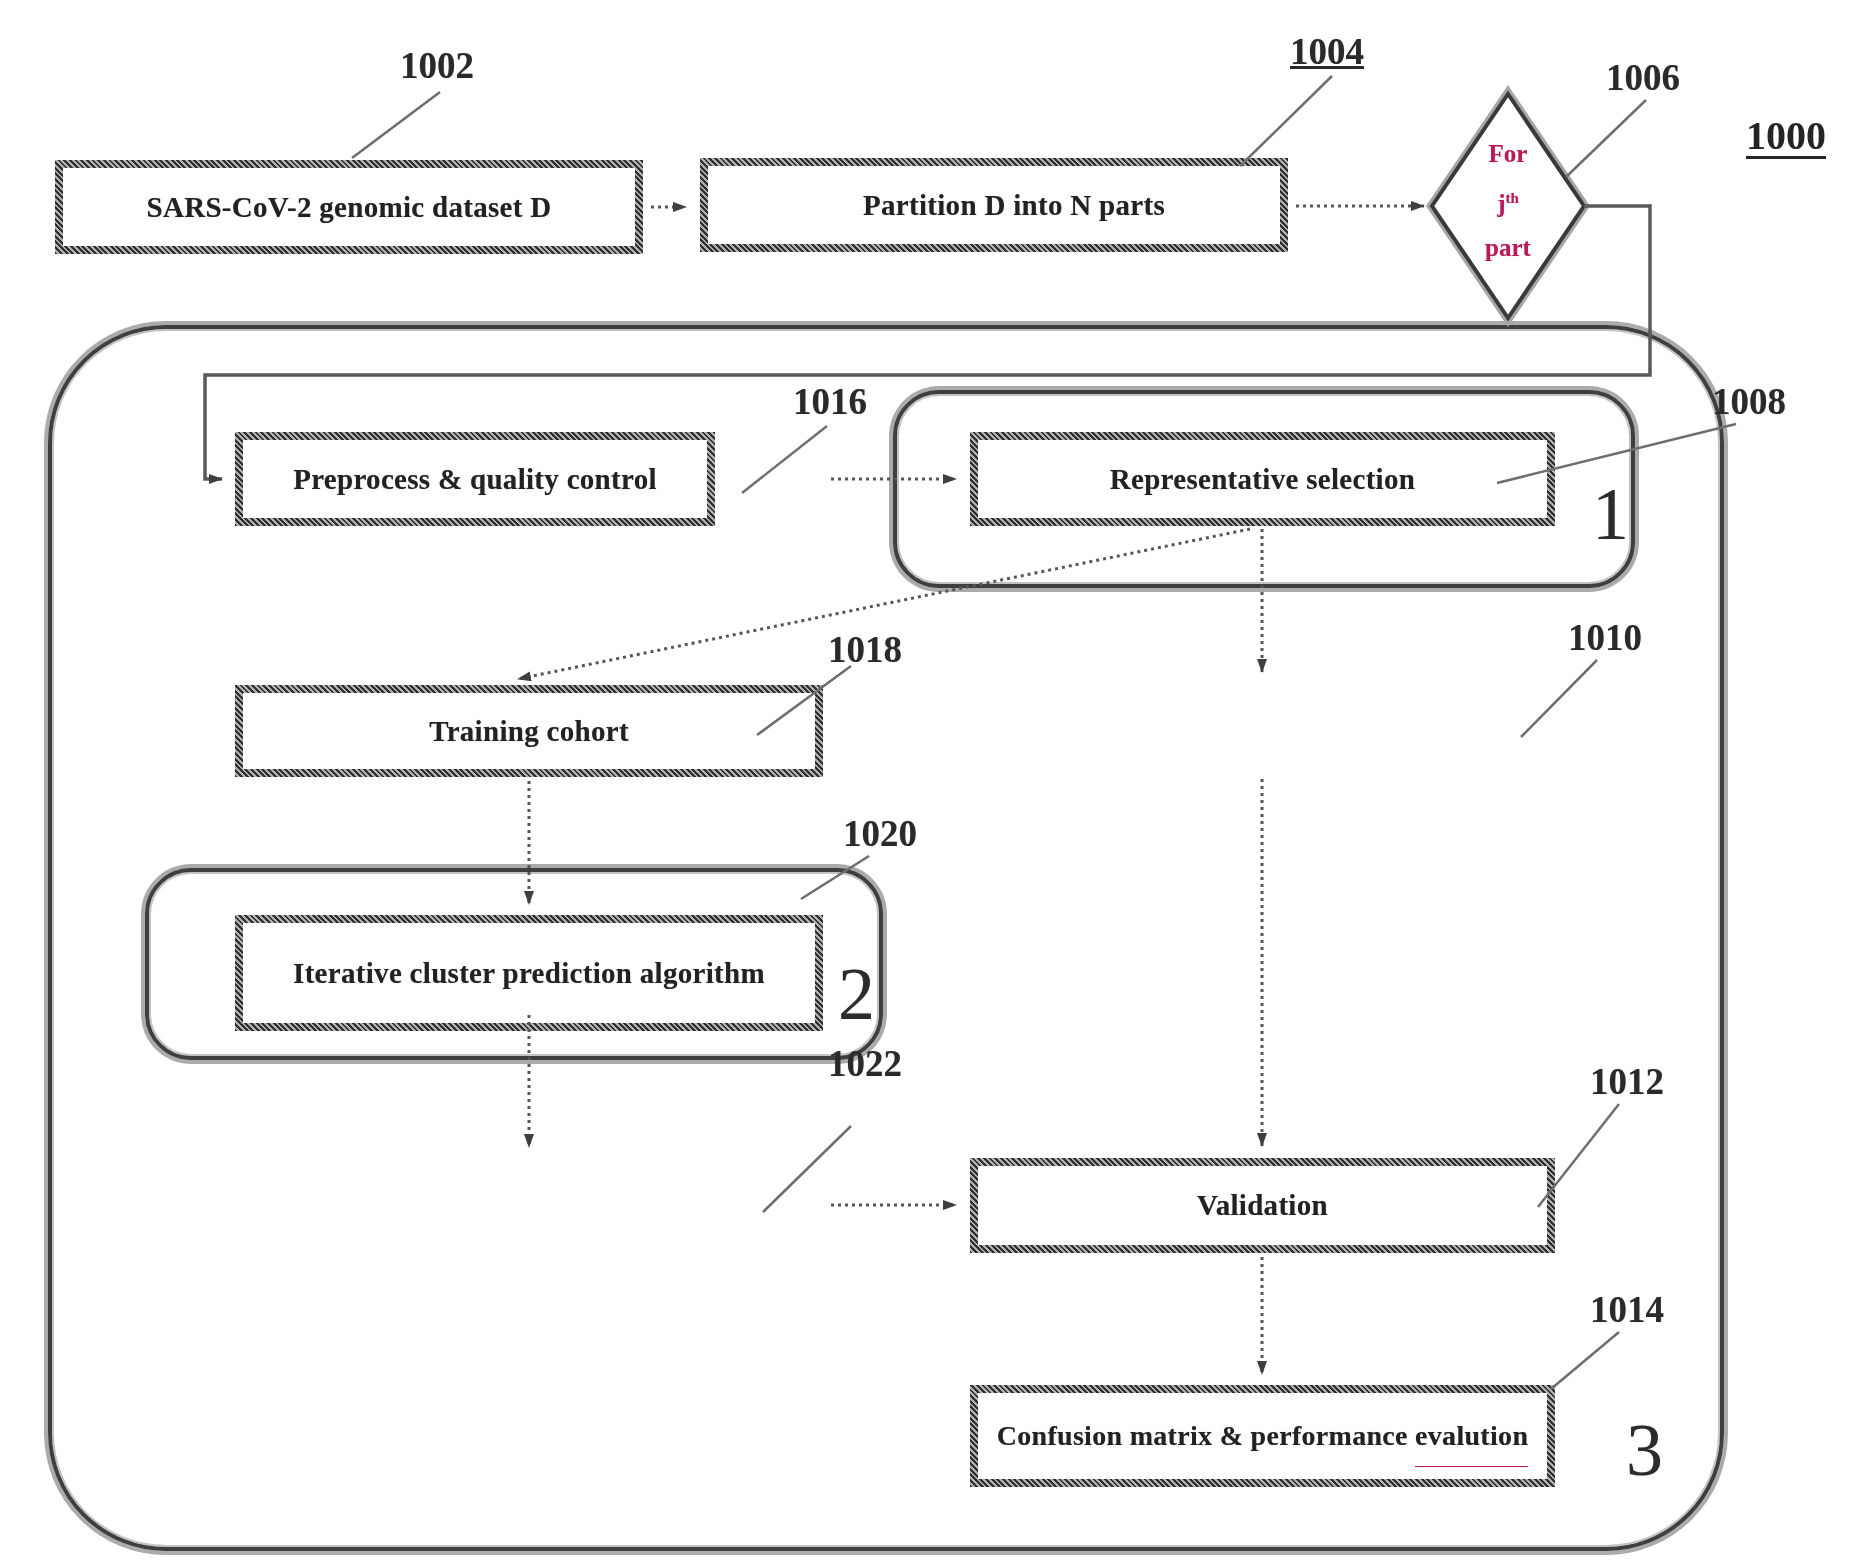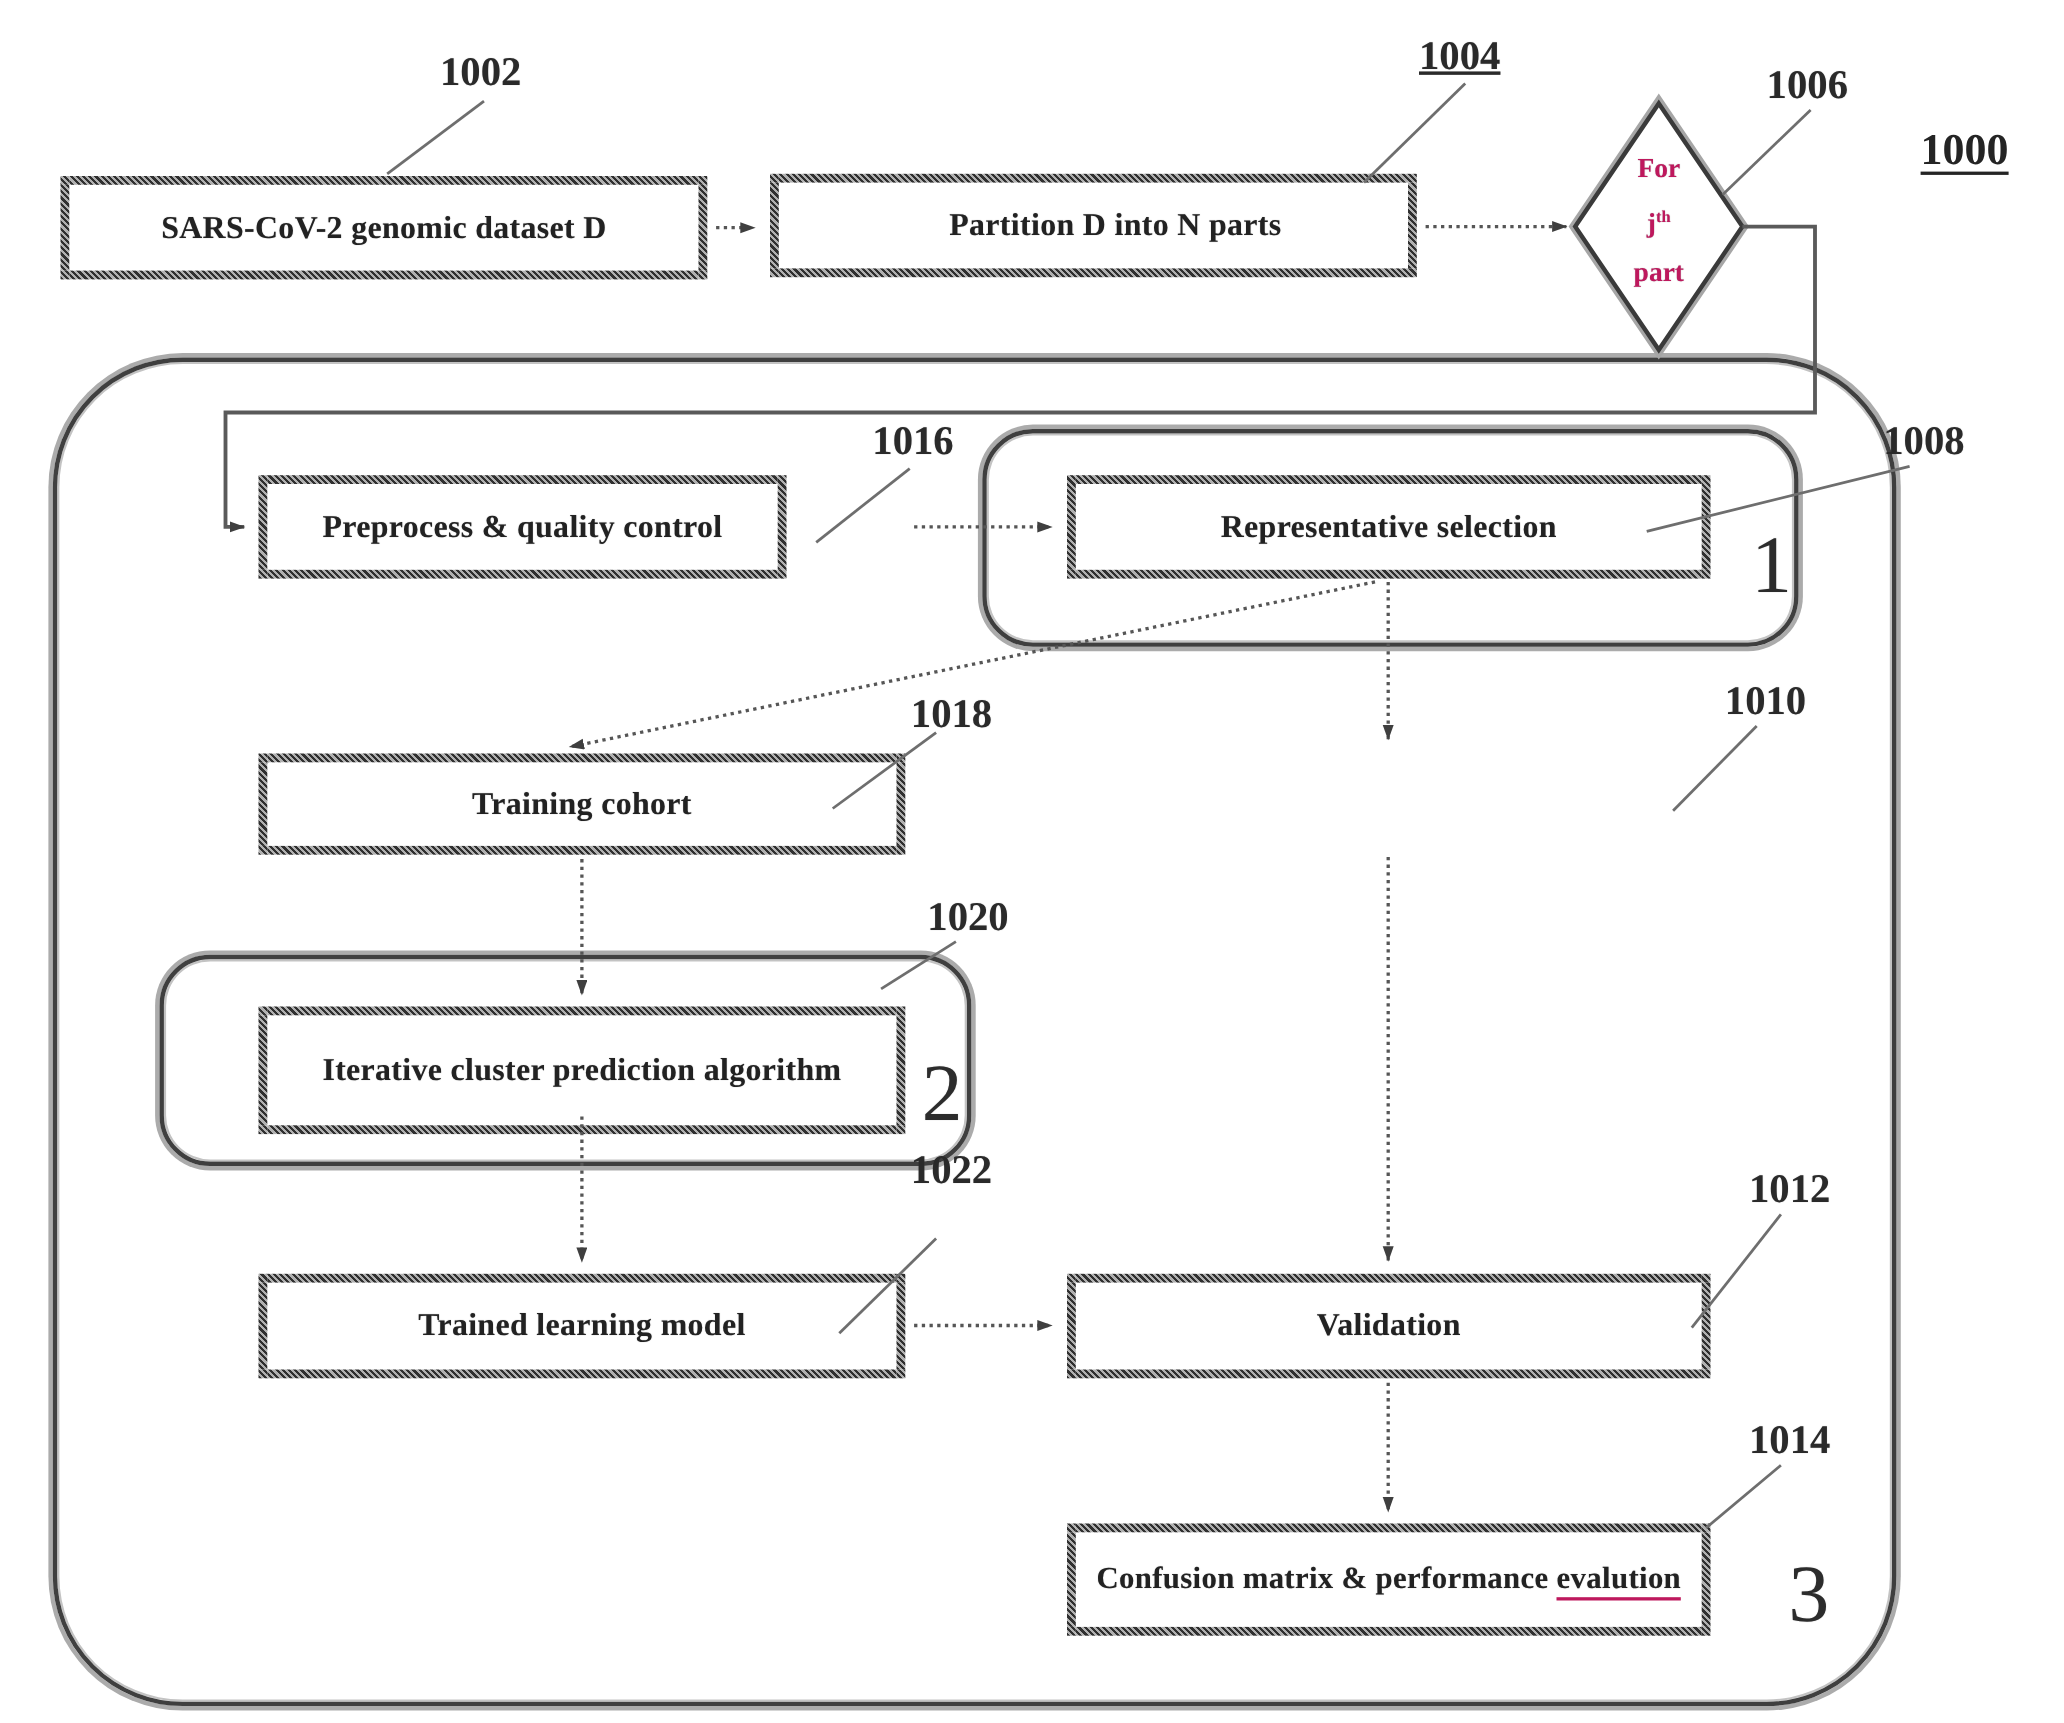--- a/index.html
+++ b/index.html
@@ -38,21 +38,21 @@
   }
   .stageNum{
     position:absolute;font-size:74px;font-weight:400;color:#2c2c2c;z-index:4;
     text-shadow:0 0 1px rgba(80,80,80,.4);
   }
   .diamondText{
     position:absolute;z-index:4;text-align:center;font-size:25px;font-weight:600;
     line-height:44px;color:#be185d;text-shadow:0 0 1px rgba(70,70,70,.45);
   }
   .diamondText sup{font-size:15px;}
-  .underlined{border-bottom:3px solid #be185d;padding-bottom:1px;}
+  .underlined{border-bottom:1px solid #be185d;padding-bottom:15px;}
   .overlay{position:absolute;left:0;top:0;width:1876px;height:1566px;z-index:3;pointer-events:none;}
   .c{stroke:#565656;stroke-width:3;fill:none;stroke-dasharray:3 4;marker-end:url(#arr);}
   .loop{stroke:#5a5a5a;stroke-width:3.5;fill:none;marker-end:url(#arr);}
   .ldr{stroke:#6e6e6e;stroke-width:2.5;}
 </style>
 </head>
 <body>
 
 <div class="stage">
 
@@ -81,23 +81,20 @@
     <span>Preprocess &amp; quality control</span>
   </div>
   <div class="node" style="left:970px;top:432px;width:585px;height:94px;">
     <span>Representative selection</span>
   </div>
   <div class="node" style="left:235px;top:685px;width:588px;height:92px;">
     <span>Training cohort</span>
   </div>
   <div class="node" style="left:235px;top:915px;width:588px;height:116px;">
     <span>Iterative cluster prediction algorithm</span>
-  </div>
-  <div class="node" style="left:235px;top:1158px;width:588px;height:95px;">
-    <span>Trained learning model</span>
   </div>
   <div class="node" style="left:970px;top:1158px;width:585px;height:95px;">
     <span>Validation</span>
   </div>
   <div class="node small" style="left:970px;top:1385px;width:585px;height:102px;">
     <span><span>Confusion matrix &amp; performance </span><span class="underlined">evalution</span></span>
   </div>
 
   <div class="ref" style="left:400px;top:44px;">1002</div>
   <div class="ref" style="left:1290px;top:30px;text-decoration:underline;">1004</div>

